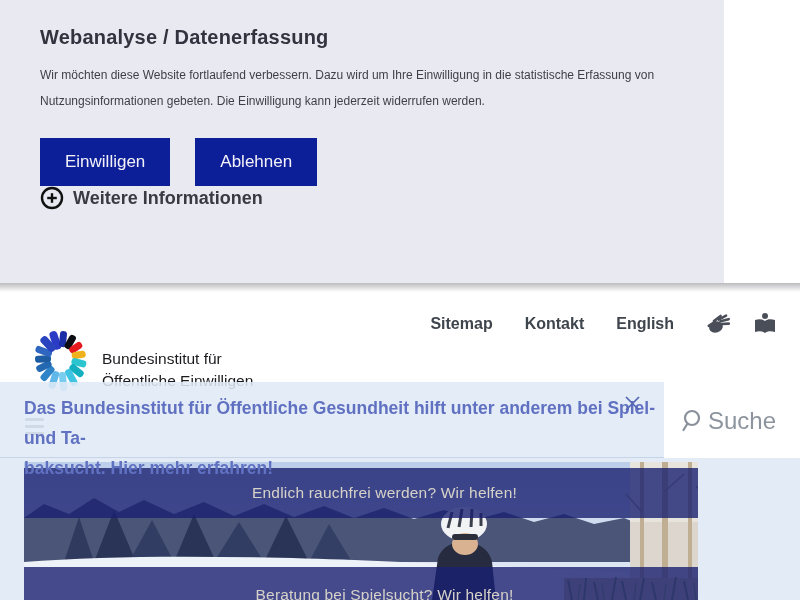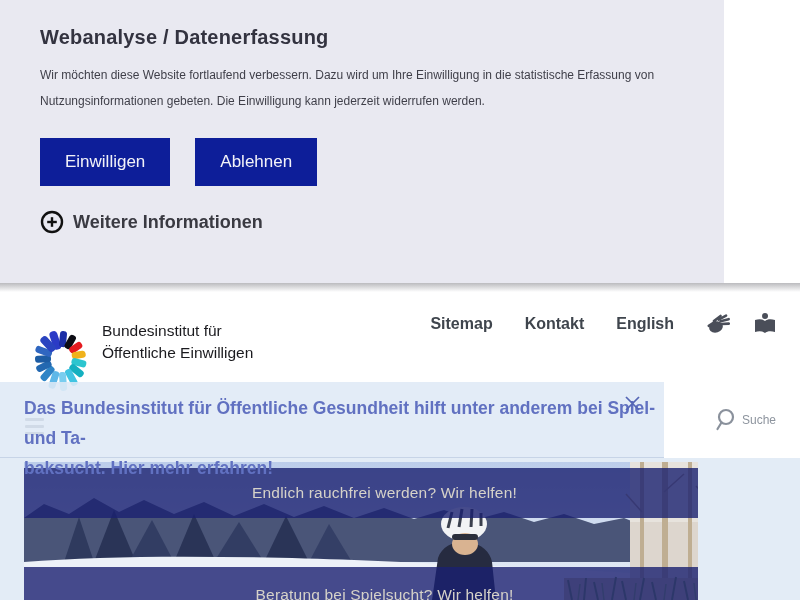--- a/index.html
+++ b/index.html
@@ -7,42 +7,42 @@
   body { font-family:"Liberation Sans", sans-serif; background:#ffffff; position:relative; overflow:hidden; }
 
   
   .cookie-dialog { position:absolute; top:0; left:0; width:724px; height:283px; background:#e9e9f1; z-index:30; }
   .cookie-inner { padding:26px 40px 0 40px; }
   .cookie-title { font-size:20px; font-weight:bold; color:#333340; letter-spacing:.2px; }
   .cookie-body { margin-top:13px; width:720px; font-size:12px; line-height:26px; color:#3f3f49; }
   .cookie-buttons { margin-top:24px; display:flex; gap:25px; }
   .btn { background:#0d1e99; color:#f2f2f8; border:none; font-family:"Liberation Sans",sans-serif;
          font-size:17px; padding:0 25px; height:48px; cursor:pointer; }
-  .more-info { margin-top:24px; display:flex; align-items:center; gap:9px; cursor:pointer; }
+  .more-info { display:flex; align-items:center; gap:9px; cursor:pointer; }
   .more-info-label { font-size:18px; font-weight:bold; color:#3a3a42; }
   .dialog-shadow { position:absolute; top:283px; left:0; width:800px; height:9px; z-index:29;
          background:linear-gradient(to bottom, rgba(60,60,70,.35), rgba(60,60,70,0)); }
 
   
   .header { position:absolute; top:292px; left:0; width:800px; height:90px; background:#fff; }
   .logo { position:absolute; top:316px; left:31px; z-index:1; }
-  .logo-text { position:absolute; top:320px; left:102px; font-size:15.5px; line-height:22px; color:#1b1b1f; }
+  .logo-text { position:absolute; top:348px; left:102px; font-size:15.5px; line-height:22px; color:#1b1b1f; }
   .top-nav { position:absolute; top:312px; right:23px; display:flex; align-items:center; column-gap:32px; }
   .top-nav a { font-size:16px; color:#3f454d; text-decoration:none; cursor:pointer;font-weight:bold; }
   .nav-icon { display:inline-flex; cursor:pointer; }
   .nav-icon + .nav-icon { margin-left:-9px; }
 
   
   .page-lower { position:absolute; top:458px; left:0; width:800px; height:142px; background:#e3ecf6; }
 
   
   .hamburger { position:absolute; top:418px; left:25px; width:19px; z-index:1; cursor:pointer; }
   .hamburger span { display:block; height:2.5px; background:#6f7680; margin-bottom:4.5px; border-radius:1px; }
   .search { position:absolute; top:407px; right:24px; display:flex; align-items:center; gap:3px; z-index:1; cursor:pointer; }
-  .search-label { font-size:12px; color:#8d949e;text-align:center; }
+  .search-label { font-size:24px; color:#8d949e;text-align:center; }
 
   
   .notice { position:absolute; top:382px; left:0; width:664px; height:76px; z-index:5;
             background:rgba(223,233,246,0.87); border-bottom:1px solid rgba(180,197,220,.6); }
   .notice-text { position:absolute; top:11px; left:24px; font-size:17.5px; font-weight:bold;
             color:#6171c1; line-height:30px; cursor:pointer; }
   .notice-close { position:absolute; top:13px; right:23px; cursor:pointer; }
 
   
   .hero { position:absolute; top:462px; left:24px; width:674px; height:138px; overflow:hidden; z-index:2; }

